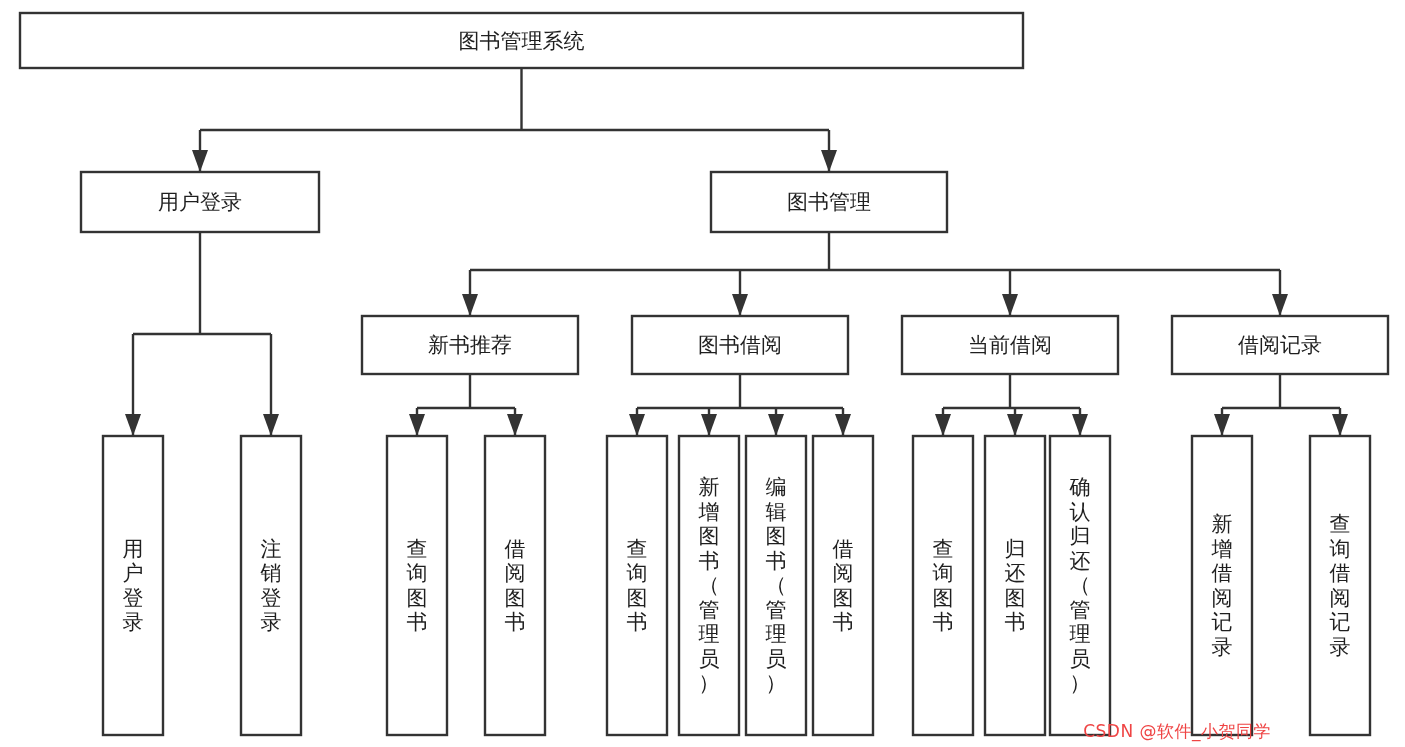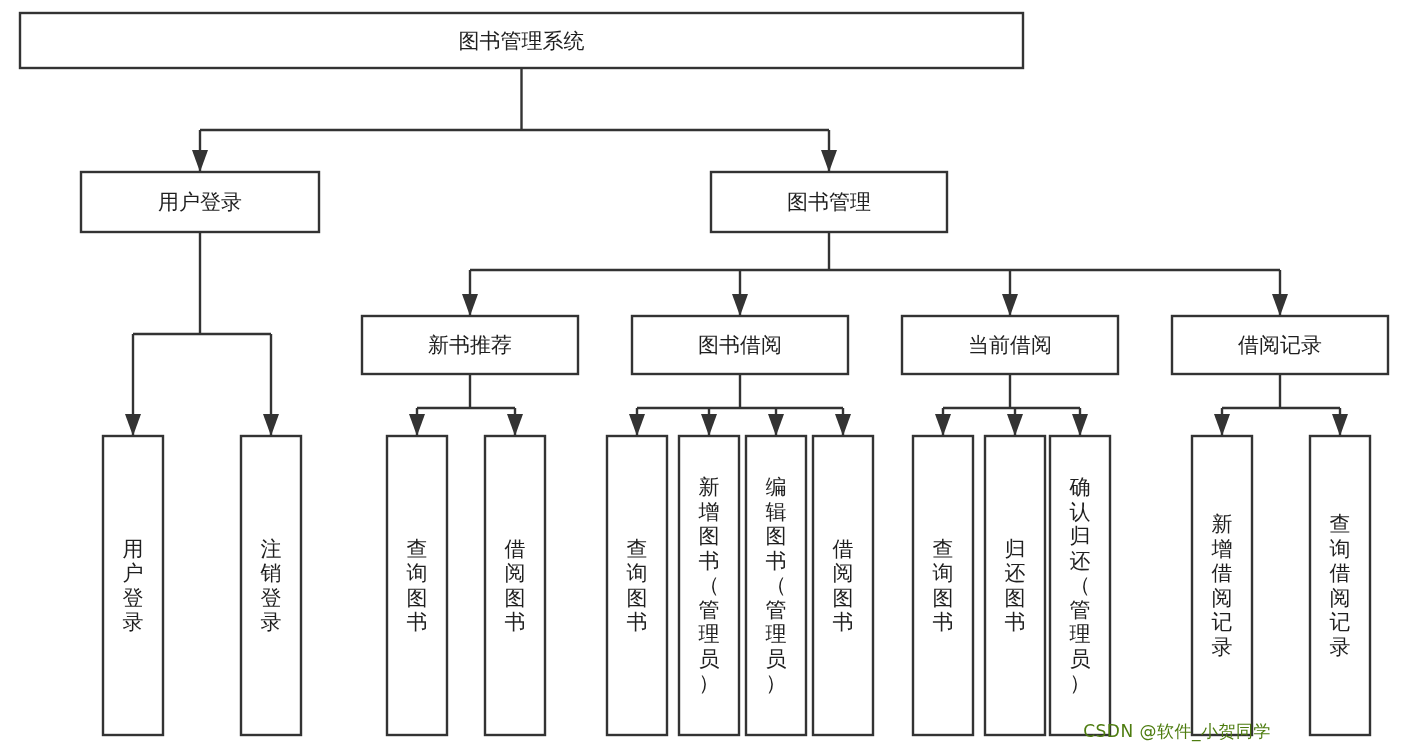--- a/index.html
+++ b/index.html
@@ -52,21 +52,21 @@
   .arrow-head {
     fill: #333333;
     stroke: none;
   }
   .watermark {
     position: absolute;
     right: 8px;
     bottom: 4px;
     font-family: "DejaVu Sans", "Liberation Sans", sans-serif;
     font-size: 17px;
-    color: #4d7c0f;
+    color: #ef4444;
     white-space: nowrap;
     pointer-events: none;
     letter-spacing: 0.5px;
   }
 </style>
 </head>
 <body>
 
 <div id="diagram-root">
   <svg id="flowchart" viewBox="0 0 1405 747">

